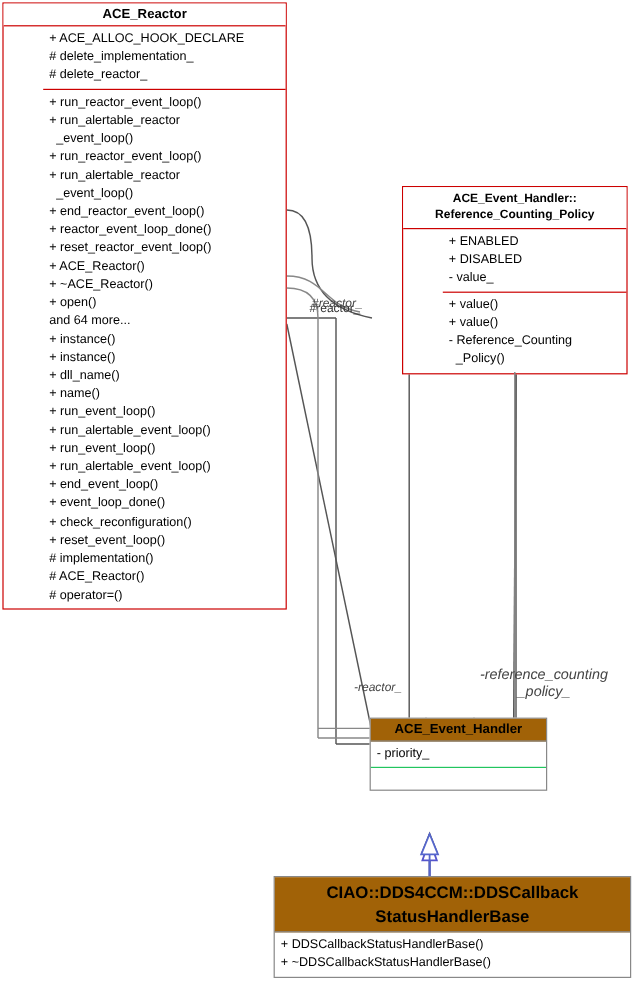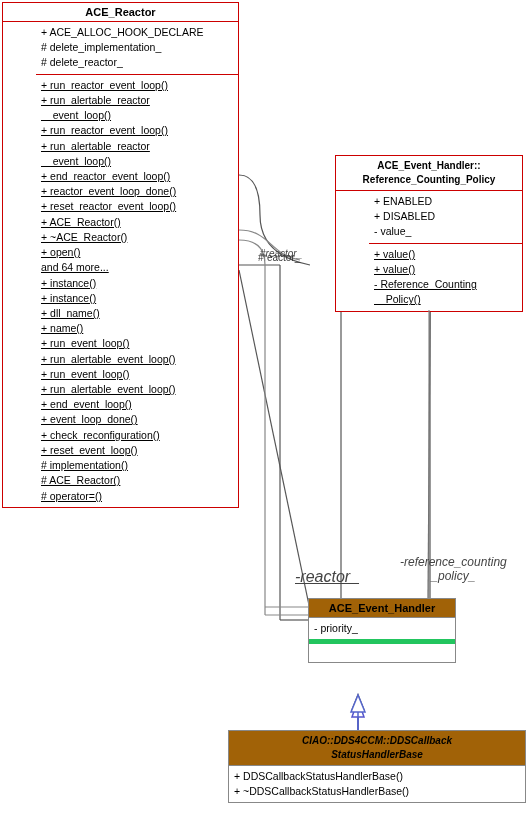--- a/index.html
+++ b/index.html
@@ -45,38 +45,37 @@
       background: #ffffff;
       text-align: center;
       padding: 3px 5px;
       font-weight: bold;
       font-size: 11px;
       border-bottom: 1px solid #cc0000;
     }
 
     .uml-box-section {
       padding: 3px 5px;
-      border-bottom: 5px solid #22c55e;
+      border-bottom: 1px solid #22c55e;
       line-height: 1.4;
     }
 
     .uml-box-section:last-child {
       border-bottom: none;
     }
 
     .uml-box-section-red {
       padding: 3px 5px;
       border-bottom: 1px solid #cc0000;
       line-height: 1.4;
       margin-left: 33px;
     }
 
     .uml-box-section-red:last-child {
       border-bottom: none;
-      text-decoration: underline;
     }
 
     
     .connections-svg {
       position: absolute;
       top: 0;
       left: 0;
       width: 531px;
       height: 840px;
       pointer-events: none;
@@ -202,35 +201,35 @@
 
     <line x1="326" y1="615" x2="355" y2="615" stroke="#888" stroke-width="1.2"></line>
     <line x1="355" y1="615" x2="355" y2="598" stroke="#888" stroke-width="1.2"></line>
 
     <line x1="358" y1="695" x2="358" y2="730" stroke="#5566cc" stroke-width="1.5"></line>
     <polygon points="358,695 351,712 365,712" fill="white" stroke="#5566cc" stroke-width="1.5"></polygon>
   </svg>
 
   <div style="position:absolute; left:260px; top:248px; font-size:10px; color:#444; font-style:italic;">#reactor_</div>
 
-  <div style="position:absolute; left:295px; top:568px; font-size:16px; color:#444; font-style:italic;text-decoration:underline;">-reactor_</div>
+  <div style="position:absolute; left:295px; top:568px; font-size:10px; color:#444; font-style:italic;">-reactor_</div>
 
   <div style="position:absolute; left:400px; top:555px; font-size:12px; color:#444; font-style:italic; text-align:center;">-reference_counting<br>_policy_</div>
 
   <div class="uml-box-gray" style="left:308px; top:598px; width:148px;">
     <div class="uml-box-gray-header">ACE_Event_Handler</div>
     <div class="uml-box-section">
       <div class="method-text">- priority_</div>
     </div>
     <div class="uml-box-section" style="height:18px;">
     </div>
   </div>
 
   <div class="uml-box-gray" style="left:228px; top:730px; width:298px;">
-    <div class="uml-box-gray-header" style="font-size:10px; line-height:1.4;font-style:italic;">
+    <div class="uml-box-gray-header" style="font-size:14px; line-height:1.4;">
       CIAO::DDS4CCM::DDSCallback<br>StatusHandlerBase
     </div>
     <div class="uml-box-section">
       <div class="method-text">+ DDSCallbackStatusHandlerBase()</div>
       <div class="method-text">+ ~DDSCallbackStatusHandlerBase()</div>
     </div>
   </div>
 
 </div>
 

